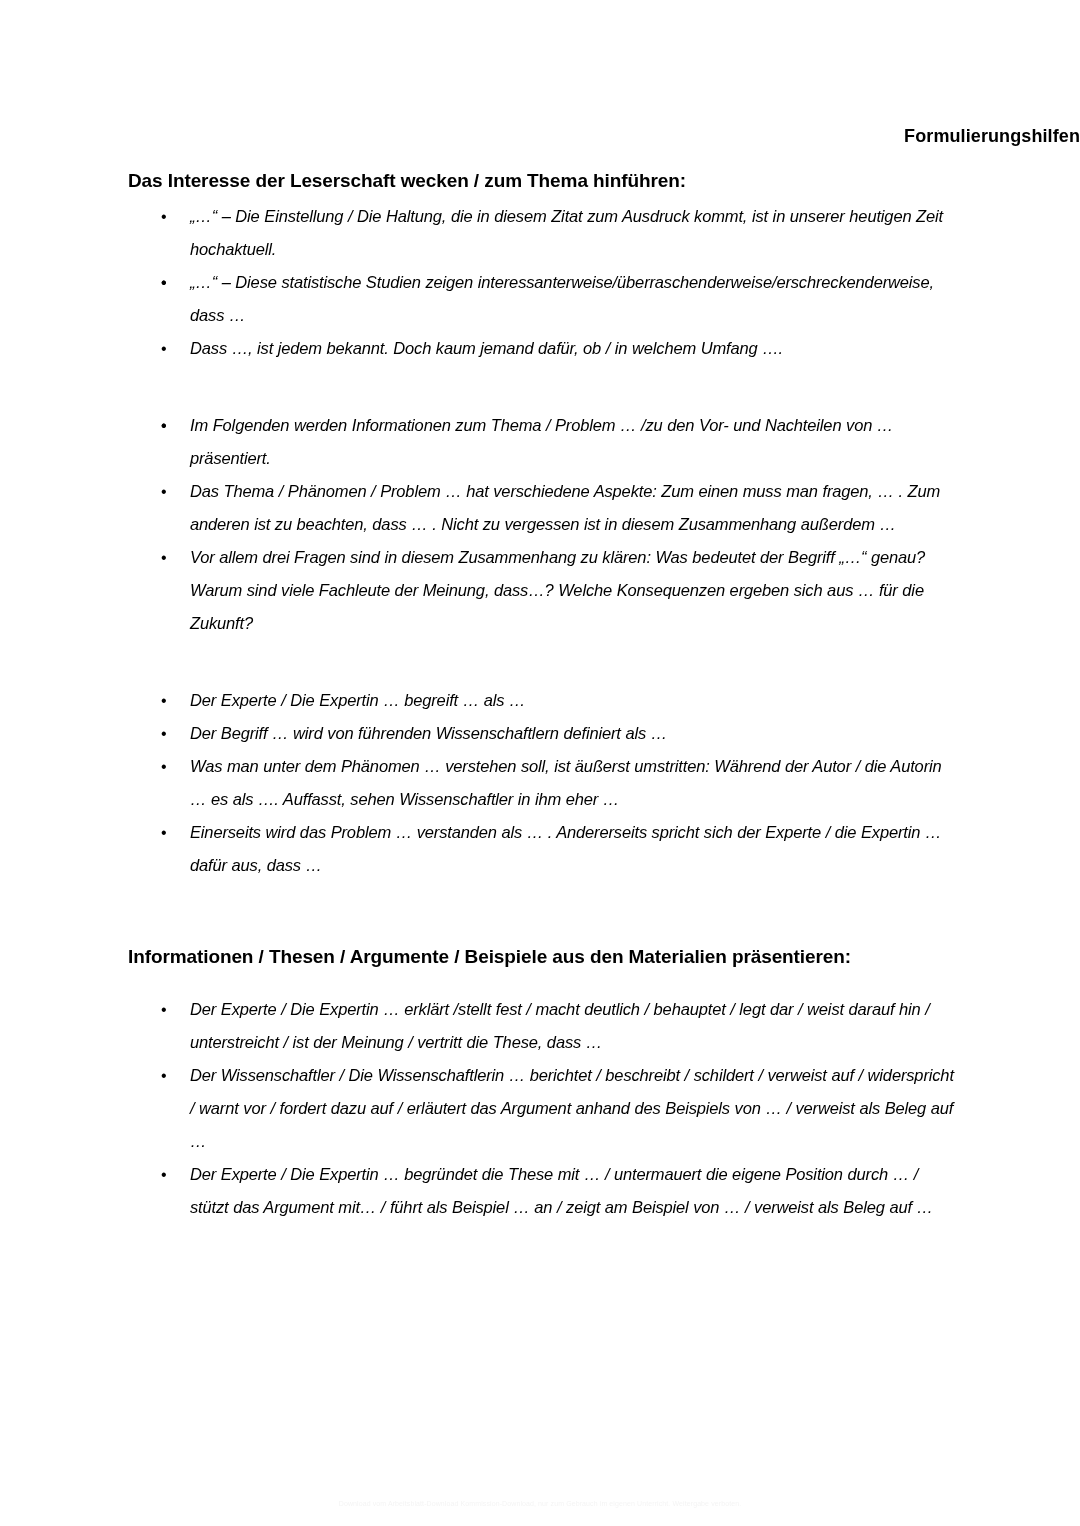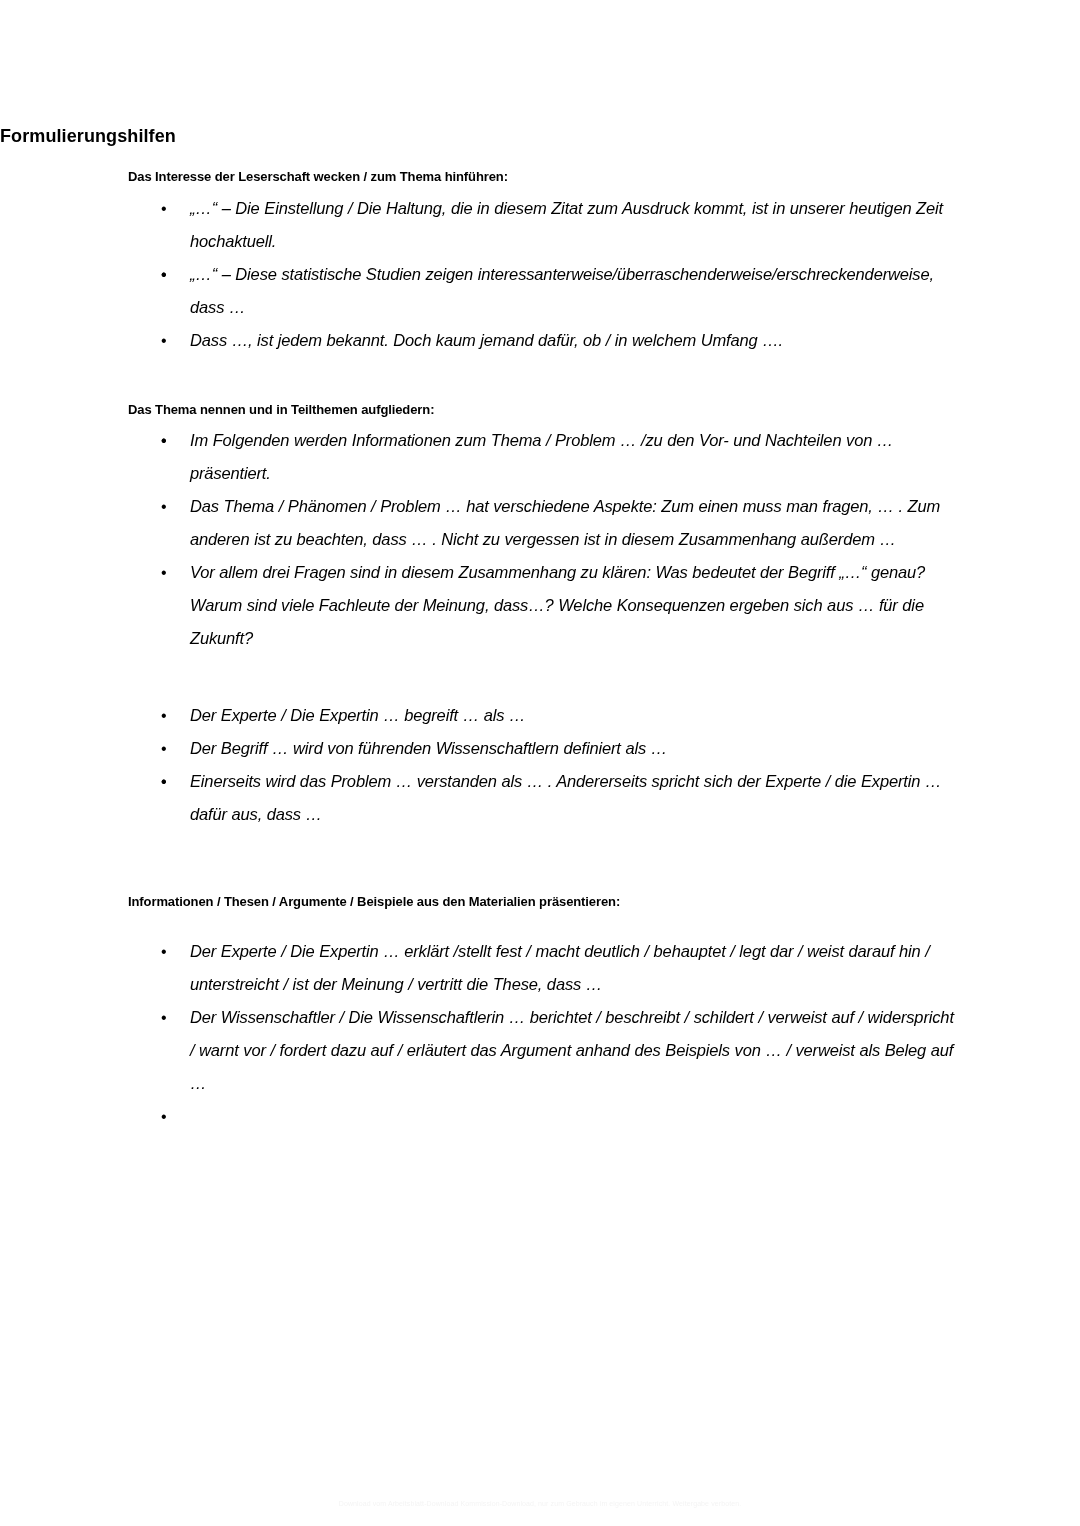--- a/index.html
+++ b/index.html
@@ -23,39 +23,39 @@
     height: 1526px;
     box-sizing: border-box;
     padding: 0;
   }
 
   .doc-title {
     position: absolute;
     top: 126px;
     left: 0;
     width: 1080px;
-    text-align: left;
+    text-align: right;
     font-size: 18px;
     font-weight: bold;
     letter-spacing: 0.1px;
   }
 
   .content {
     position: absolute;
     top: 168px;
     left: 128px;
     width: 832px;
   }
 
   .section {
     margin: 0 0 0 0;
   }
 
   .section-heading {
-    font-size: 13px;
+    font-size: 19px;
     font-weight: bold;
     line-height: 1.35;
     margin: 0 0 6px 0;
     letter-spacing: -0.1px;
   }
 
   .bullet-list {
     list-style: none;
     margin: 0;
     padding: 0;
@@ -109,44 +109,43 @@
         <div class="section-heading">Das Interesse der Leserschaft wecken / zum Thema hinführen:</div>
         <ul class="bullet-list">
           <li class="bullet-item"><span class="bullet-dot">•</span><span>„…“ – Die Einstellung / Die Haltung, die in diesem Zitat zum Ausdruck kommt, ist in unserer heutigen Zeit hochaktuell.</span></li>
           <li class="bullet-item"><span class="bullet-dot">•</span></li>
           <li class="bullet-item"><span class="bullet-dot">•</span><span>„…“ – Diese statistische Studien zeigen interessanterweise/überraschenderweise/erschreckenderweise, dass …</span></li>
           <li class="bullet-item"><span class="bullet-dot">•</span><span>Dass …, ist jedem bekannt. Doch kaum jemand dafür, ob / in welchem Umfang ….</span></li>
         </ul>
       </div>
       <div class="gap-section"></div>
       <div class="section">
-        <div class="section-heading">Das Thema nennen und in Teilthemen aufgliedern:</div>
         <ul class="bullet-list">
           <li class="bullet-item"><span class="bullet-dot">•</span></li>
           <li class="bullet-item"><span class="bullet-dot">•</span><span>Im Folgenden werden Informationen zum Thema / Problem … /zu den Vor- und Nachteilen von … präsentiert.</span></li>
           <li class="bullet-item"><span class="bullet-dot">•</span><span>Das Thema / Phänomen / Problem … hat verschiedene Aspekte: Zum einen muss man fragen, … . Zum anderen ist zu beachten, dass … . Nicht zu vergessen ist in diesem Zusammenhang außerdem …</span></li>
           <li class="bullet-item"><span class="bullet-dot">•</span><span>Vor allem drei Fragen sind in diesem Zusammenhang zu klären: Was bedeutet der Begriff „…“ genau? Warum sind viele Fachleute der Meinung, dass…? Welche Konsequenzen ergeben sich aus … für die Zukunft?</span></li>
         </ul>
       </div>
       <div class="gap-section"></div>
       <div class="section">
         <ul class="bullet-list">
           <li class="bullet-item"><span class="bullet-dot">•</span><span>Der Experte / Die Expertin … begreift … als …</span></li>
           <li class="bullet-item"><span class="bullet-dot">•</span><span>Der Begriff … wird von führenden Wissenschaftlern definiert als …</span></li>
-          <li class="bullet-item"><span class="bullet-dot">•</span></li>
+          <li class="bullet-item"><span class="bullet-dot">•</span><span>Was man unter dem Phänomen … verstehen soll, ist äußerst umstritten: Während der Autor / die Autorin … es als …. Auffasst, sehen Wissenschaftler in ihm eher …</span></li>
           <li class="bullet-item"><span class="bullet-dot">•</span><span>Einerseits wird das Problem … verstanden als … . Andererseits spricht sich der Experte / die Expertin … dafür aus, dass …</span></li>
         </ul>
       </div>
       <div class="gap-large"></div>
       <div class="section">
         <div class="section-heading">Informationen / Thesen / Argumente / Beispiele aus den Materialien präsentieren:</div>
         <div class="gap-heading-after"></div>
         <ul class="bullet-list">
           <li class="bullet-item"><span class="bullet-dot">•</span><span>Der Experte / Die Expertin … erklärt /stellt fest / macht deutlich / behauptet / legt dar / weist darauf hin / unterstreicht / ist der Meinung / vertritt die These, dass …</span></li>
           <li class="bullet-item"><span class="bullet-dot">•</span><span>Der Wissenschaftler / Die Wissenschaftlerin … berichtet / beschreibt / schildert / verweist auf / widerspricht / warnt vor / fordert dazu auf / erläutert das Argument anhand des Beispiels von … / verweist als Beleg auf …</span></li>
-          <li class="bullet-item"><span class="bullet-dot">•</span></li>
+          <li class="bullet-item"><span class="bullet-dot">•</span><span>Der Experte / Die Expertin … begründet die These mit … / untermauert die eigene Position durch … / stützt das Argument mit… / führt als Beispiel … an / zeigt am Beispiel von … / verweist als Beleg auf …</span></li>
         </ul>
       </div>
     </div>
 
   <div class="footer-watermark">Download vom Arbeitsblatt-Download Kommission-Download, nur zum Gebrauch im eigenen Unterricht. Weitergabe verboten.</div>
 
 </div>
 
 </body></html>

